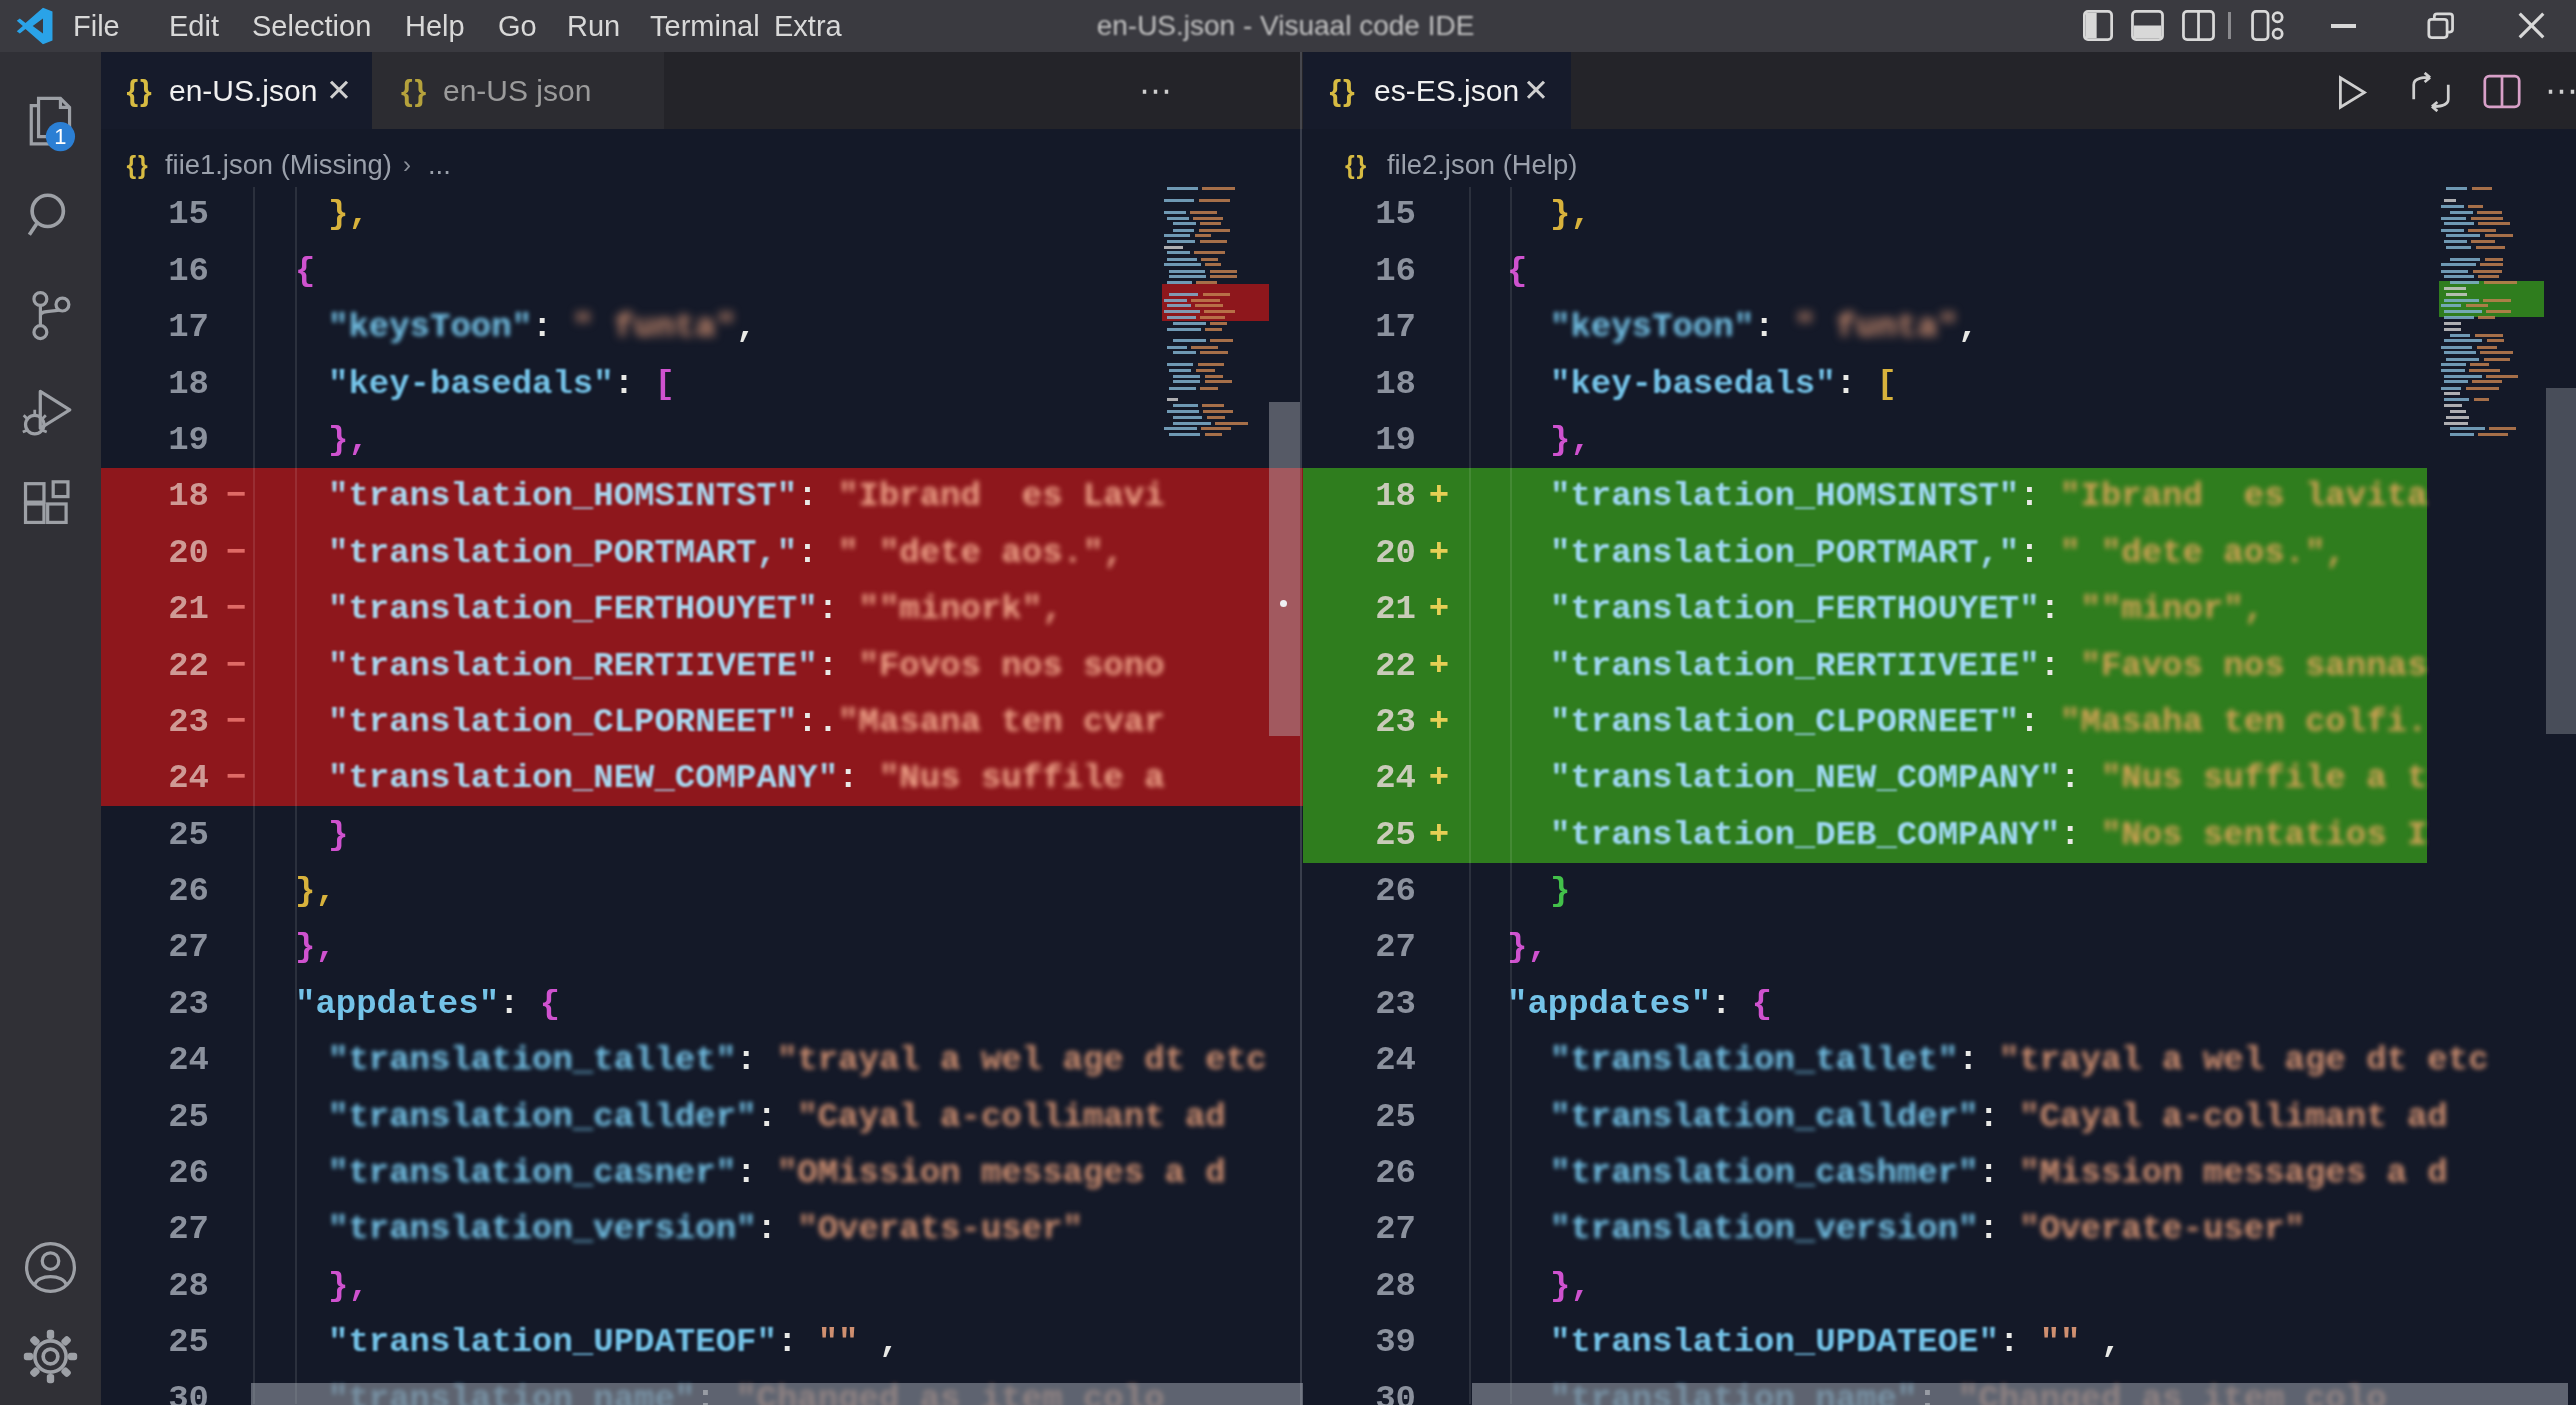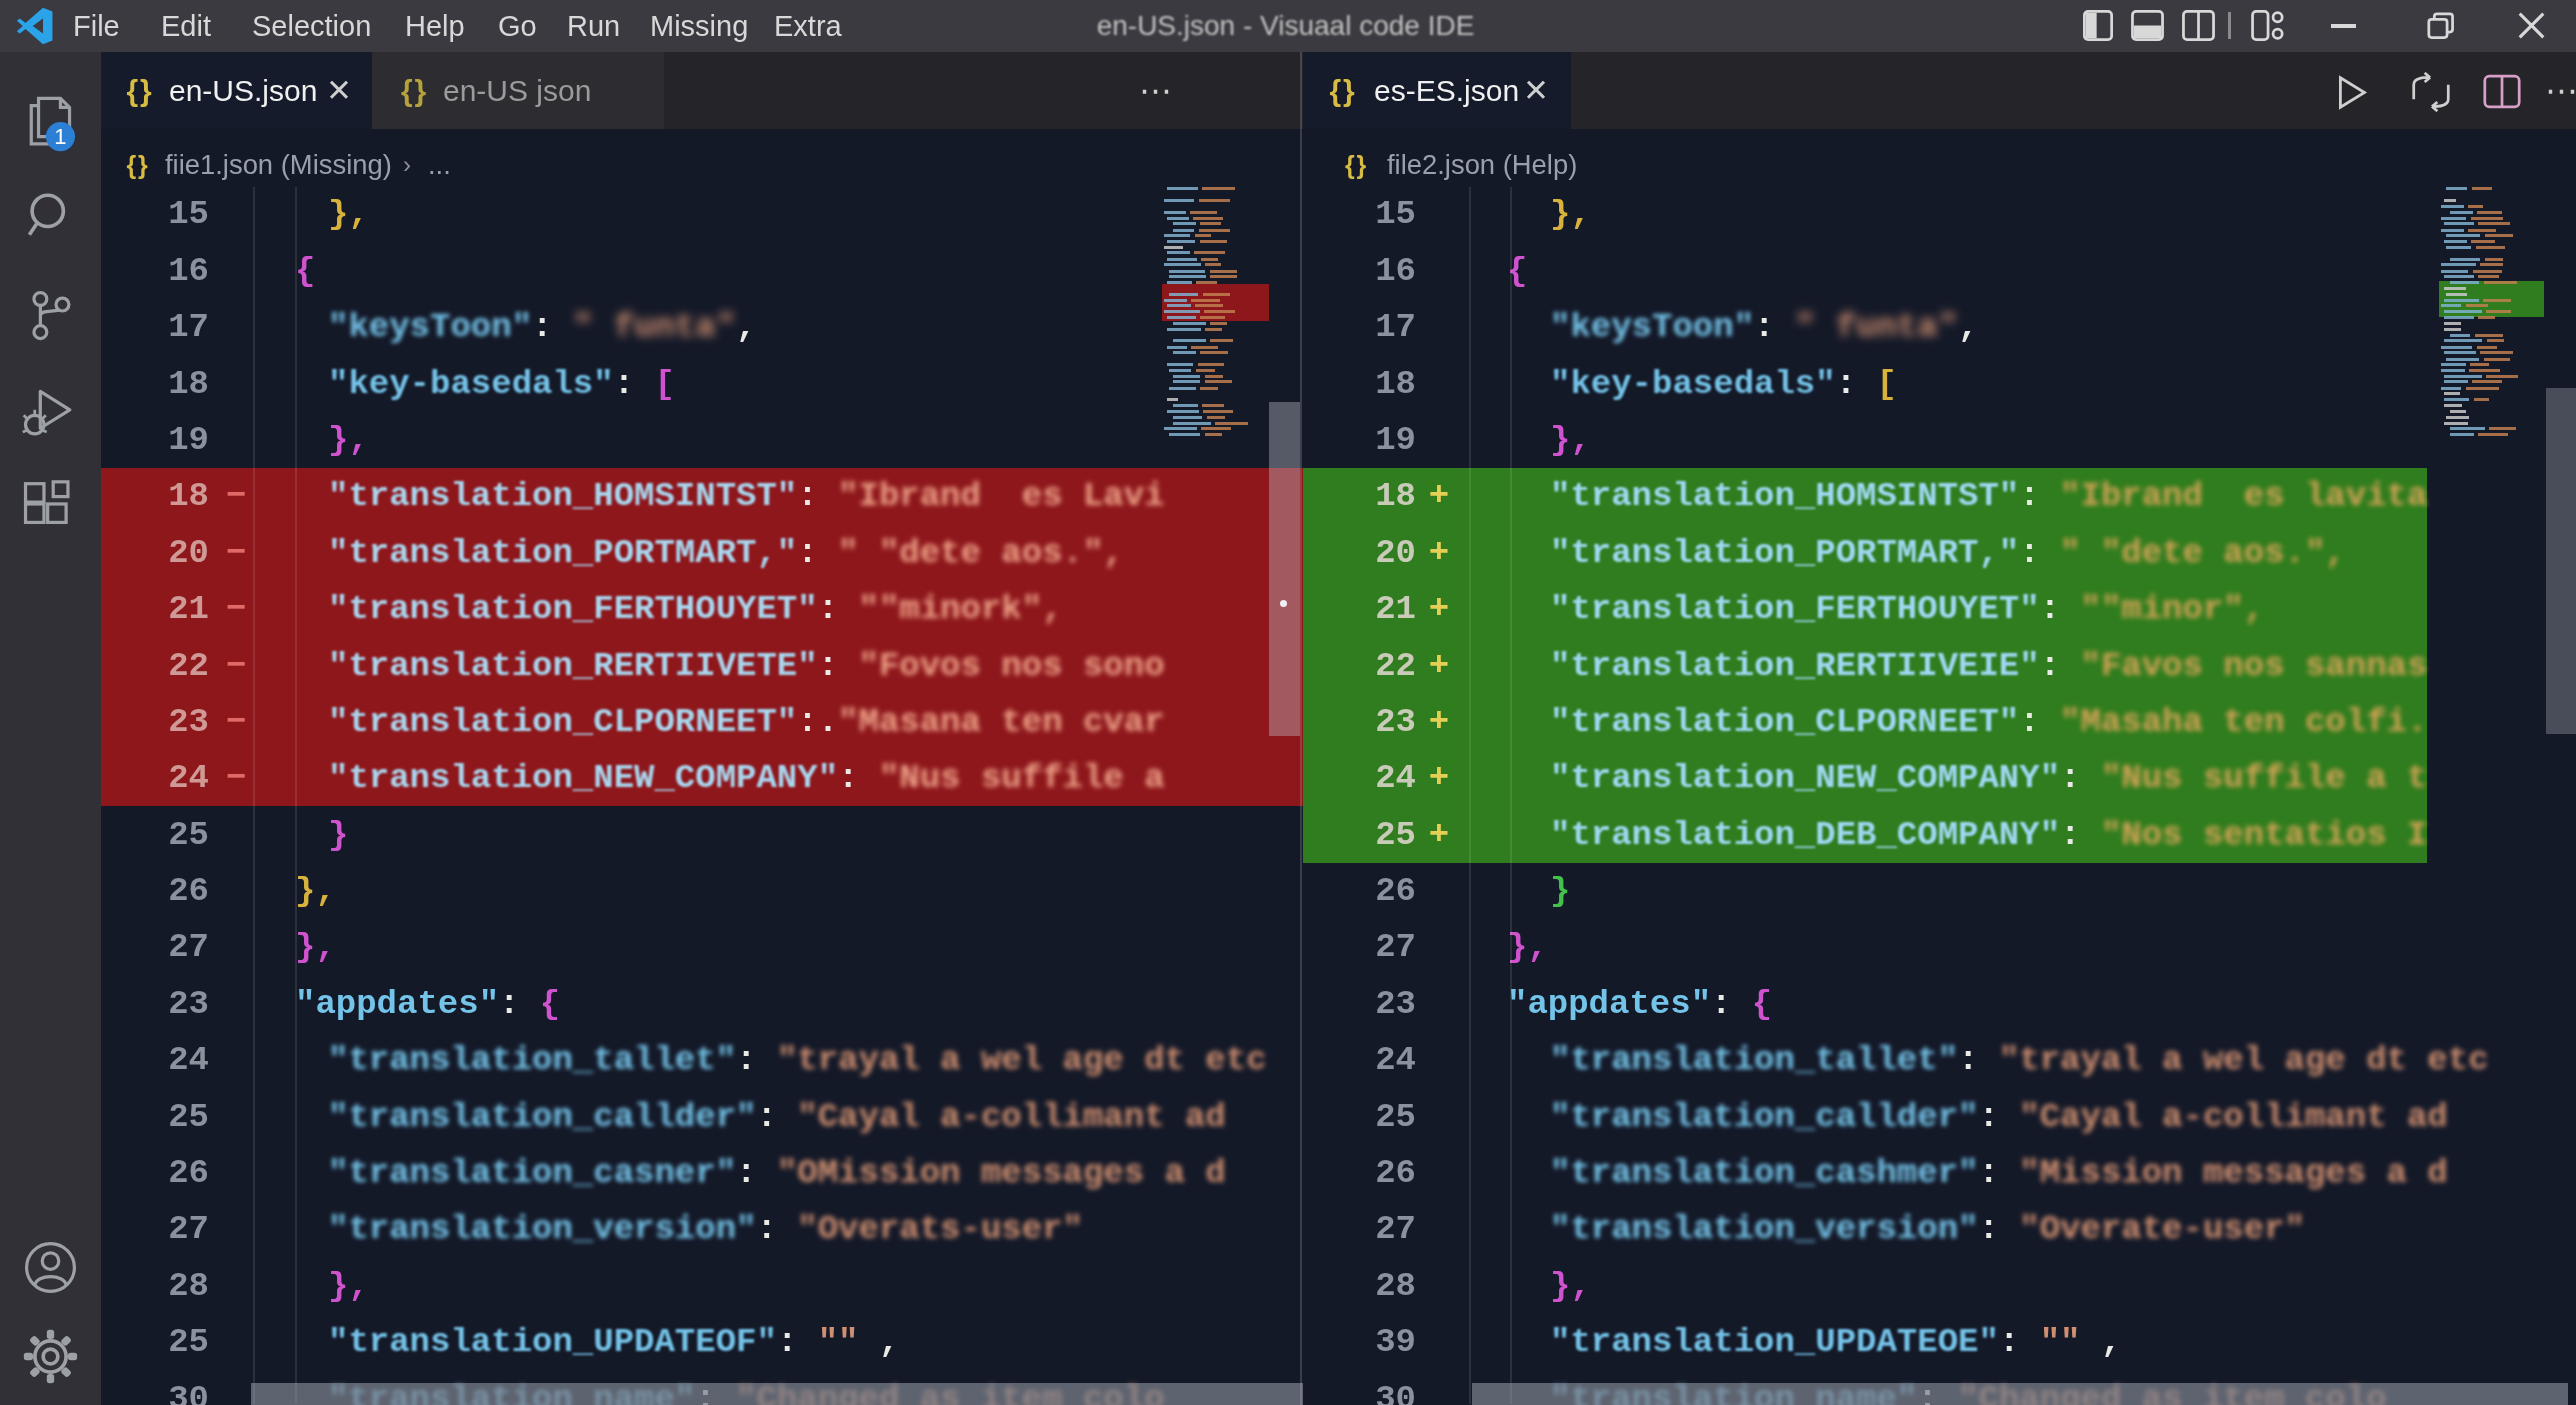--- a/index.html
+++ b/index.html
@@ -32,26 +32,26 @@
 .mmwrap i{position:absolute;height:2.6px;opacity:.85;}
 svg{display:block;}
 </style></head>
 <body>
 
 <div id="titlebar">
   <svg class="abs" style="left:15.6px;top:6.4px" width="38" height="40" viewBox="0 0 100 100">
     <path fill="#2aa3e8" fill-rule="evenodd" d="M71,2 L96,12 L96,88 L71,98 L25,58 L10,70 L2,64 L18,50 L2,36 L10,30 L25,42 Z M71,30 L44,50 L71,70 Z"></path>
   </svg>
   <span class="menu" style="left:73px">File</span>
-  <span class="menu" style="left:161px">Edit</span>
+  <span class="menu" style="left:169px">Edit</span>
   <span class="menu" style="left:252px">Selection</span>
   <span class="menu" style="left:405px">Help</span>
   <span class="menu" style="left:498px">Go</span>
   <span class="menu" style="left:567px">Run</span>
-  <span class="menu" style="left:650px">Missing</span>
+  <span class="menu" style="left:650px">Terminal</span>
   <span class="menu" style="left:774px">Extra</span>
   <div id="title">en-US.json - Visuaal code IDE</div>
   <svg class="abs" style="left:2083px;top:10px" width="30" height="31" viewBox="0 0 33 34">
     <rect x="1.5" y="1.5" width="30" height="31" rx="4" fill="none" stroke="#d8d8d8" stroke-width="3"></rect>
     <rect x="3" y="3" width="12" height="28" fill="#d8d8d8"></rect>
   </svg>
   <svg class="abs" style="left:2131px;top:10px" width="33" height="31" viewBox="0 0 36 34">
     <rect x="1.5" y="1.5" width="33" height="31" rx="4" fill="none" stroke="#d8d8d8" stroke-width="3"></rect>
     <rect x="3" y="17" width="30" height="14" fill="#d8d8d8"></rect>
   </svg>

